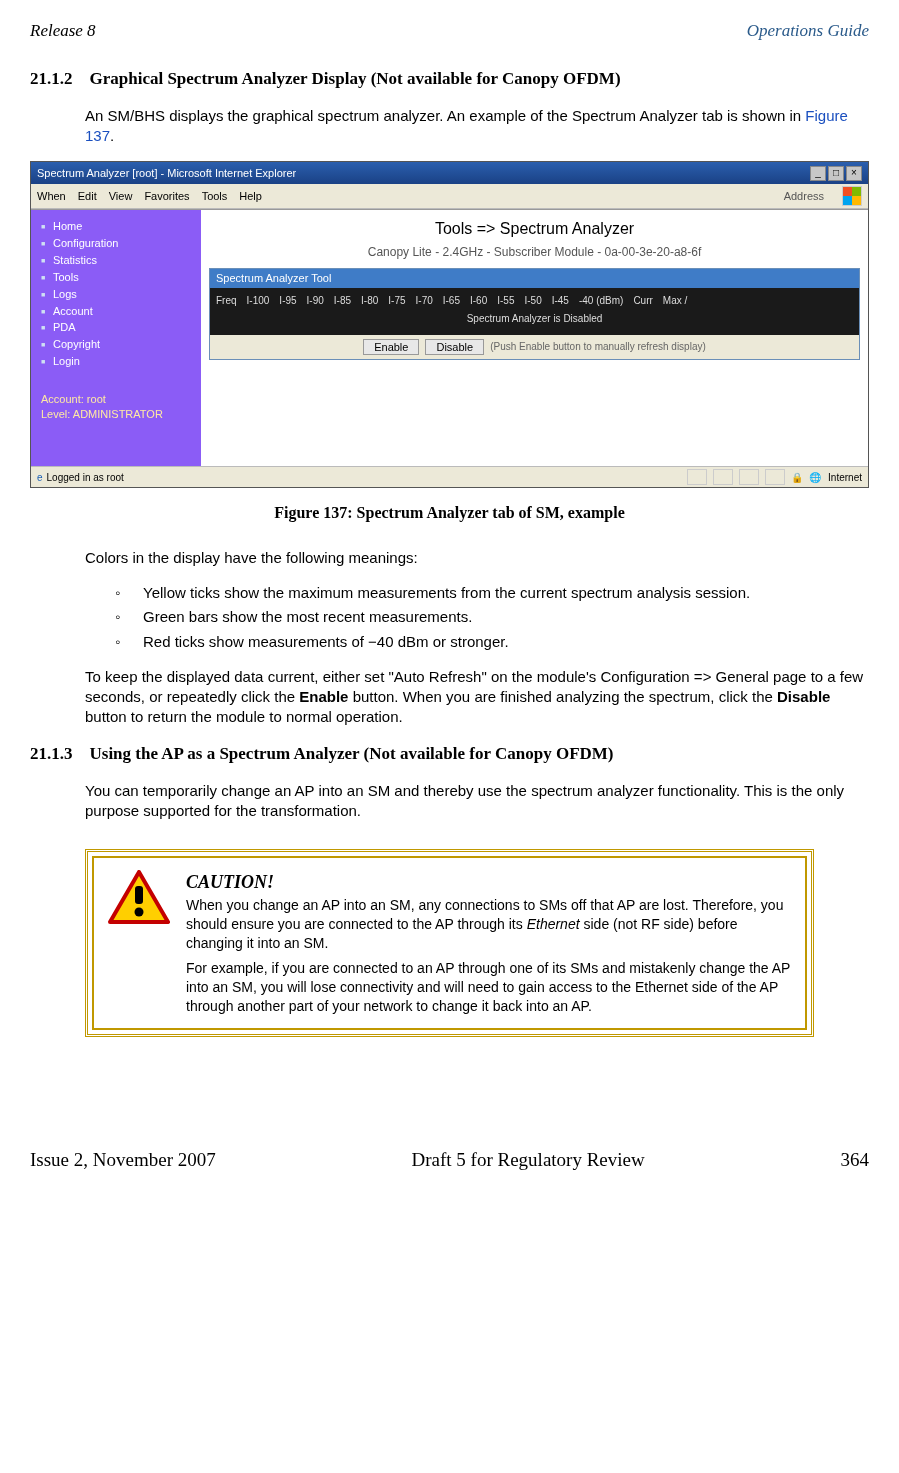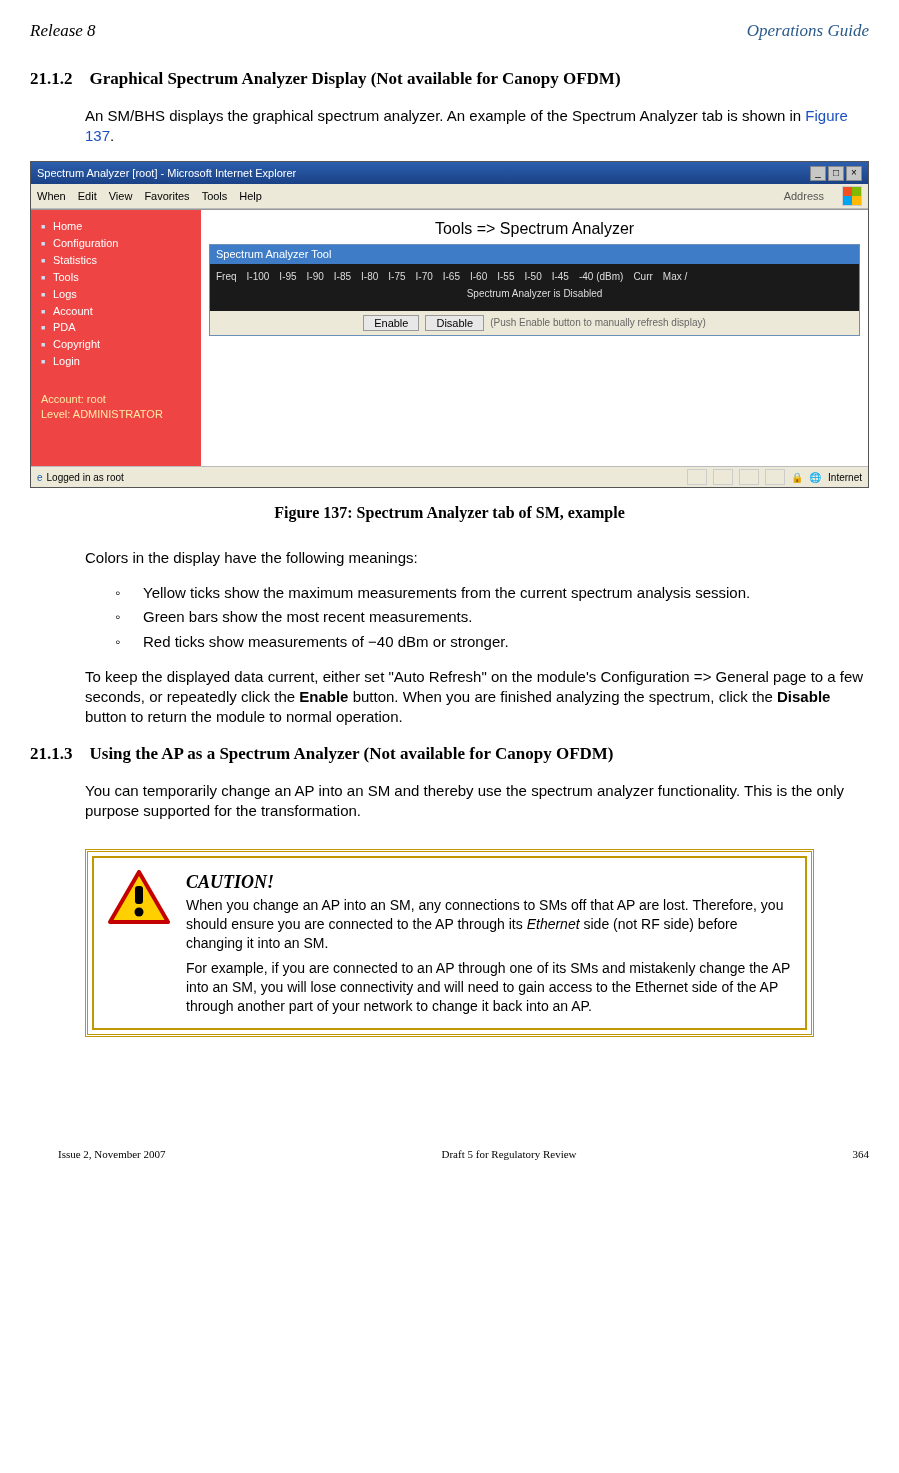--- a/index.html
+++ b/index.html
@@ -69,23 +69,22 @@
     font-style: italic;
     font-weight: bold;
     font-size: 18px;
     margin-bottom: 2px;
   }
   .caution-text { font-size: 14px; }
   .footer-bar {
     display: flex;
     justify-content: space-between;
     font-family: "Palatino Linotype", "Book Antiqua", Palatino, serif;
-    font-size: 11px;
+    font-size: 19px;
     margin-top: 110px;
-    margin-left: 28px;
   }
   
   .screenshot {
     border: 1px solid #555;
     margin: 8px 0 4px 0;
     font-family: Tahoma, sans-serif;
     font-size: 11px;
     background:#fff;
   }
   .ie-titlebar {
@@ -100,21 +99,21 @@
     display:inline-block;width:14px;height:13px;background:#c7c7c7;border:1px solid #888;margin-left:2px;text-align:center;line-height:11px;color:#000;font-size:10px;
   }
   .ie-menubar{
     background:#ece9d8;border-bottom:1px solid #bbb;padding:2px 6px;display:flex;gap:12px;align-items:center;
   }
   .ie-menubar .addr{margin-left:auto;color:#555;}
   .ie-menubar .winlogo{width:18px;height:18px;background:#fff;border:1px solid #ccc;margin-left:6px;display:flex;flex-wrap:wrap;}
   .ie-menubar .winlogo span{width:50%;height:50%;}
   .app-body{display:flex;border-top:1px solid #999;}
   .app-sidebar{
-    width:150px;background:#ef4444;color:#fff;padding:8px 10px;font-size:11px;
+    width:150px;background:#8b5cf6;color:#fff;padding:8px 10px;font-size:11px;
     min-height: 240px;
   }
   .app-sidebar ul{list-style:none;margin:0;padding:0;}
   .app-sidebar li{padding:1px 0 1px 12px;position:relative;}
   .app-sidebar li:before{content:"■";position:absolute;left:0;font-size:7px;top:4px;color:#cfe0f3;}
   .app-sidebar .acct{margin-top:22px;color:#ffe9a3;font-size:11px;}
   .app-main{flex:1;background:#fff;padding:4px 8px 8px 8px;}
   .tabs{display:flex;gap:2px;margin-bottom:8px;}
   .tab{background:#2c5fa0;color:#fff;padding:2px 6px;font-size:10px;border:1px solid #234a7a;}
   .tab.active{background:#3f7cc7;}
@@ -183,20 +182,21 @@
         <li>Copyright</li>
         <li>Login</li>
       </ul>
       <div class="acct">
         <div>Account: root</div>
         <div>Level: ADMINISTRATOR</div>
       </div>
     </div>
     <div class="app-main">
       <div class="main-title">Tools =&gt; Spectrum Analyzer</div>
+      <div class="sub-title">Canopy Lite - 2.4GHz - Subscriber Module - 0a-00-3e-20-a8-6f</div>
       <div class="tool-panel">
         <div class="tool-panel-hdr">Spectrum Analyzer Tool</div>
         <div class="spec-table">
           <div class="spec-row">
             <span>Freq</span>
             <span>I-100</span>
             <span>I-95</span>
             <span>I-90</span>
             <span>I-85</span>
             <span>I-80</span>

